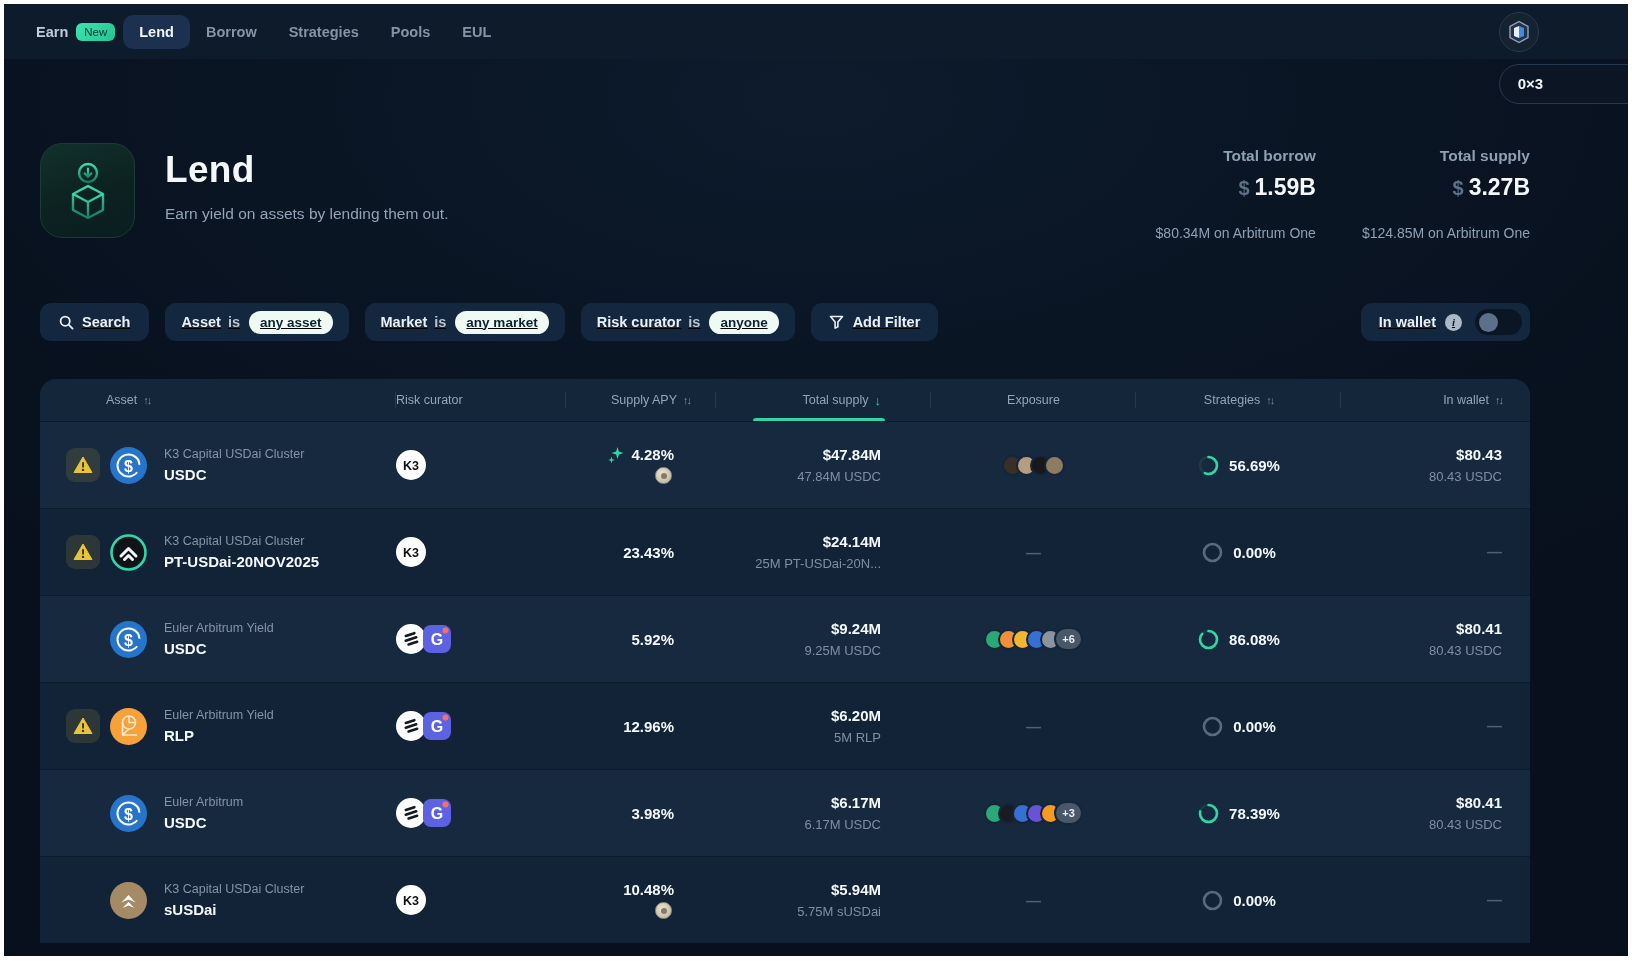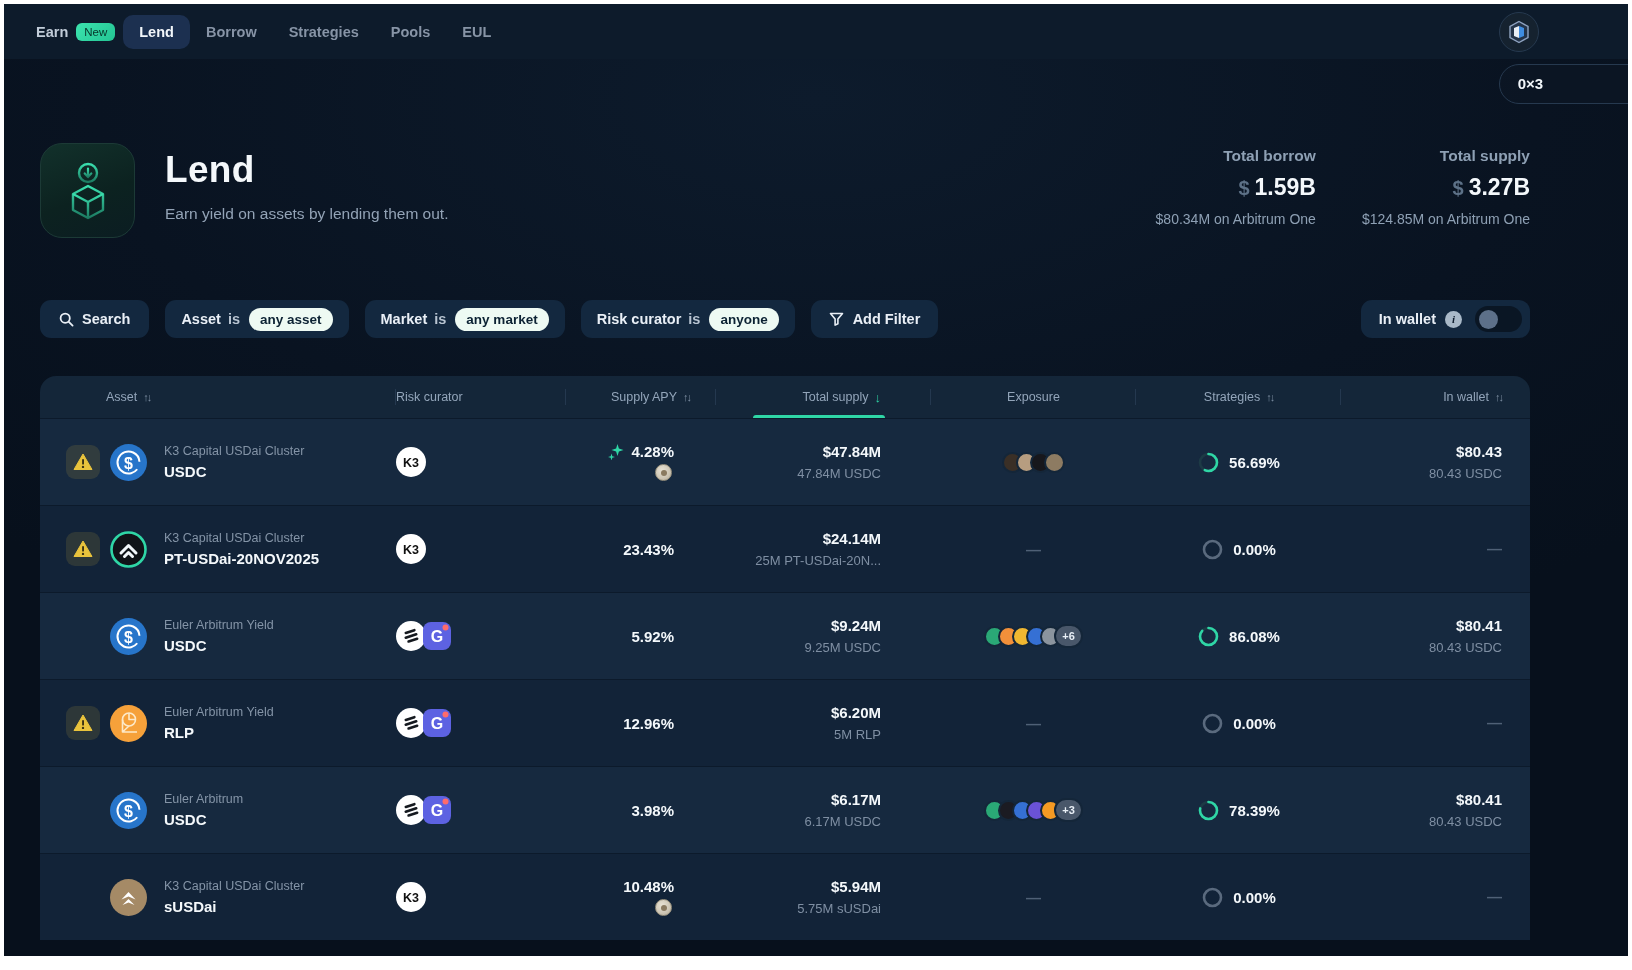--- a/index.html
+++ b/index.html
@@ -30,24 +30,24 @@
   .hero { margin-top:84px; display:flex; align-items:flex-start; }
   .hero-icon { width:95px; height:95px; border-radius:22px; background:linear-gradient(160deg,#12312b 0%, #0c2220 55%, #0b1d22 100%); border:1px solid #1c3a36; display:flex; align-items:center; justify-content:center; }
   .hero-text { margin-left:30px; }
   .hero-title { color:#f4f8fb; font-size:37px; font-weight:bold; margin-top:6px; letter-spacing:.3px; }
   .hero-sub { color:#93a3b6; font-size:15.5px; margin-top:14px; }
   .stats { margin-left:auto; display:flex; gap:46px; padding-top:4px; }
   .stat { text-align:right; }
   .stat-label { color:#8ea0b4; font-size:15.5px; font-weight:bold; }
   .stat-value { margin-top:9px; color:#f4f8fb; font-size:23px; font-weight:bold; }
   .stat-value .cur { color:#5d7187; font-size:20px; margin-right:5px; }
-  .stat-sub { margin-top:10px; color:#8ea0b4; font-size:14px; }
+  .stat-sub { margin-top:24px; color:#8ea0b4; font-size:14px; }
 
   
-  .filters { margin-top:62px; display:flex; align-items:center; gap:16px; }
+  .filters { margin-top:62px; display:flex; align-items:center; gap:16px;text-decoration:underline; }
   .fpill { height:38px; background:#13283f; border-radius:11px; display:flex; align-items:center; color:#e9eff6; font-size:14.5px; font-weight:bold; padding:0 16px; cursor:pointer; white-space:nowrap; }
   .fpill .op { color:#b9c5d2; font-weight:bold; margin:0 9px 0 7px; }
   .chip-val { background:#eefaf3; color:#0c2233; font-size:13.5px; font-weight:bold; border-radius:999px; padding:4px 11px; }
   .fpill.search { gap:8px; padding:0 19px; }
   .fpill.addf { gap:9px; padding:0 18px; }
   .inwallet { margin-left:auto; gap:9px; padding:0 8px 0 18px; }
   .info-dot { width:17px; height:17px; border-radius:50%; background:#a9b9c8; color:#0d1b2c; font-size:11px; font-weight:bold; display:flex; align-items:center; justify-content:center; font-family:"Liberation Serif",serif; font-style:italic; }
   .toggle { width:47px; height:26px; border-radius:999px; background:#0a1624; position:relative; cursor:pointer; margin-left:4px; }
   .toggle .knob { position:absolute; left:4px; top:3.5px; width:19px; height:19px; border-radius:50%; background:#5d7089; }
 

